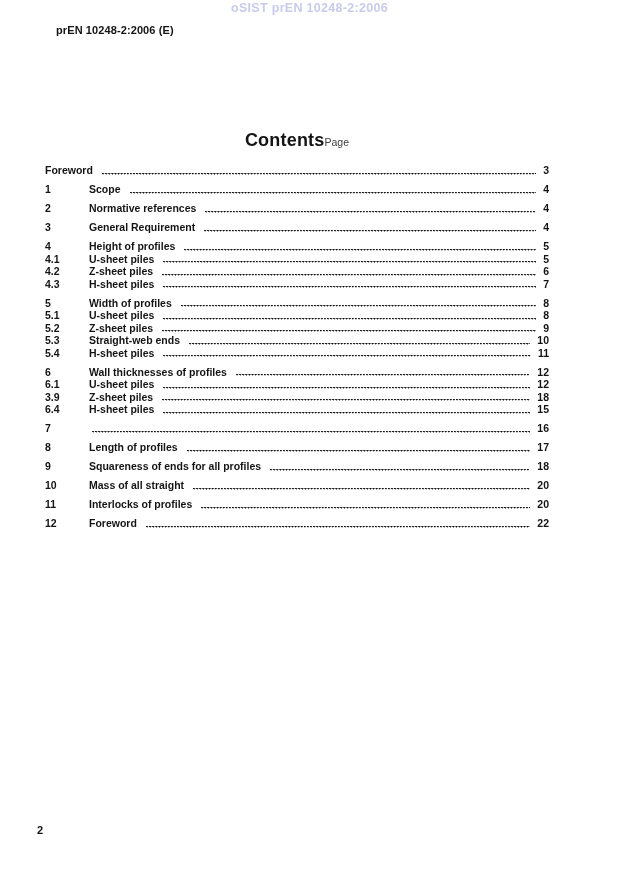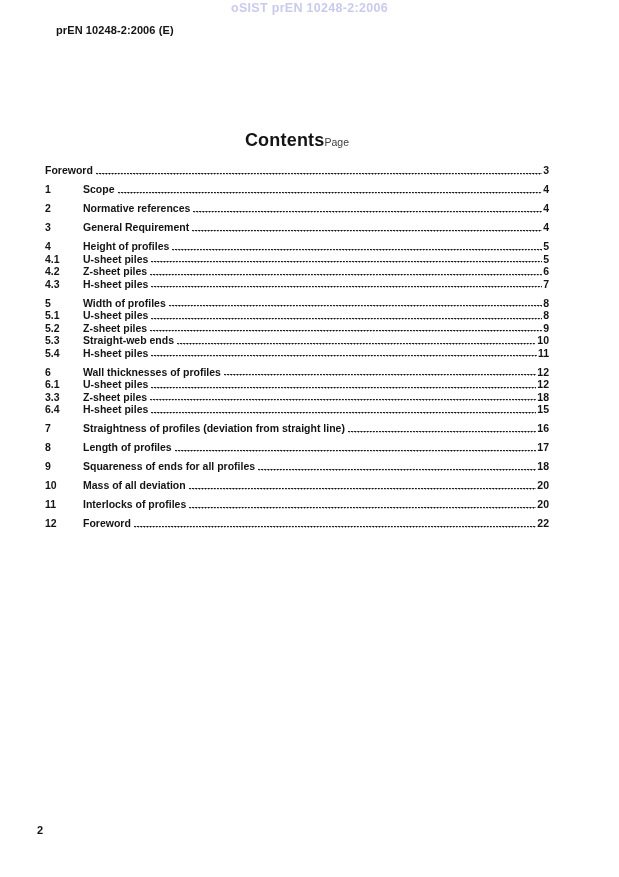--- a/index.html
+++ b/index.html
@@ -57,20 +57,21 @@
   }
   .toc { margin-top: 13px; }
   .toc-row {
     display: flex;
     align-items: baseline;
     height: 12.5px;
     line-height: 12.5px;
     font-size: 10.5px;
     font-weight: bold;
     white-space: nowrap;
+    gap: 6px;
   }
   .toc-row.main { margin-top: 6.5px; }
   .toc .toc-row:first-of-type { margin-top: 0; }
   .toc-num { flex: none; width: 38px; }
   .toc-title { flex: none; }
   .toc-leader {
     flex: 1;
     align-self: flex-end;
     height: 3px;
     margin: 0 1px 2px 3px;
@@ -203,58 +204,57 @@
         </div>
 
         <div class="toc-row sub">
           <span class="toc-num">6.1</span>
           <span class="toc-title">U-sheet piles</span>
           <span class="toc-leader"></span>
           <span class="toc-page">12</span>
         </div>
 
         <div class="toc-row sub">
-          <span class="toc-num">3.3</span>
+          <span class="toc-num">3.9</span>
           <span class="toc-title">Z-sheet piles</span>
           <span class="toc-leader"></span>
           <span class="toc-page">18</span>
         </div>
 
 
         <div class="toc-row sub">
           <span class="toc-num">6.4</span>
           <span class="toc-title">H-sheet piles</span>
           <span class="toc-leader"></span>
           <span class="toc-page">15</span>
         </div>
 
         <div class="toc-row main">
           <span class="toc-num">7</span>
-          <span class="toc-title">Straightness of profiles (deviation from straight line)</span>
           <span class="toc-leader"></span>
           <span class="toc-page">16</span>
         </div>
 
         <div class="toc-row main">
           <span class="toc-num">8</span>
           <span class="toc-title">Length of profiles</span>
           <span class="toc-leader"></span>
           <span class="toc-page">17</span>
         </div>
 
         <div class="toc-row main">
           <span class="toc-num">9</span>
           <span class="toc-title">Squareness of ends for all profiles</span>
           <span class="toc-leader"></span>
           <span class="toc-page">18</span>
         </div>
 
         <div class="toc-row main">
           <span class="toc-num">10</span>
-          <span class="toc-title">Mass of all deviation</span>
+          <span class="toc-title">Mass of all straight</span>
           <span class="toc-leader"></span>
           <span class="toc-page">20</span>
         </div>
 
         <div class="toc-row main">
           <span class="toc-num">11</span>
           <span class="toc-title">Interlocks of profiles</span>
           <span class="toc-leader"></span>
           <span class="toc-page">20</span>
         </div>

